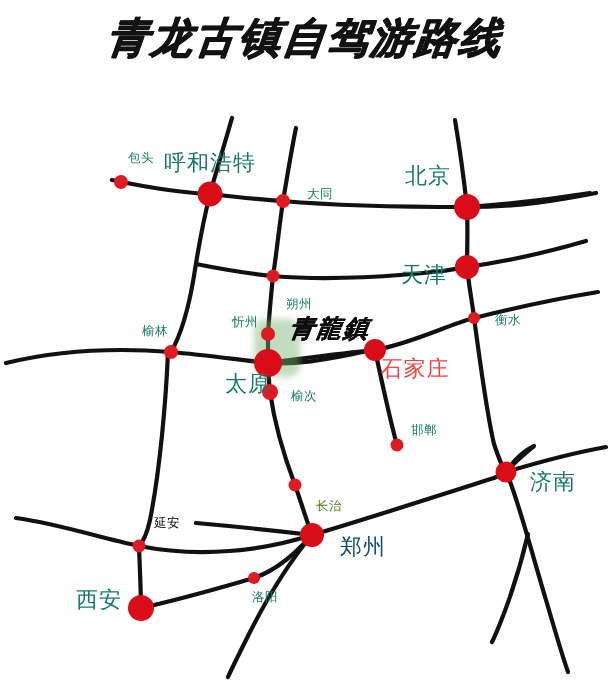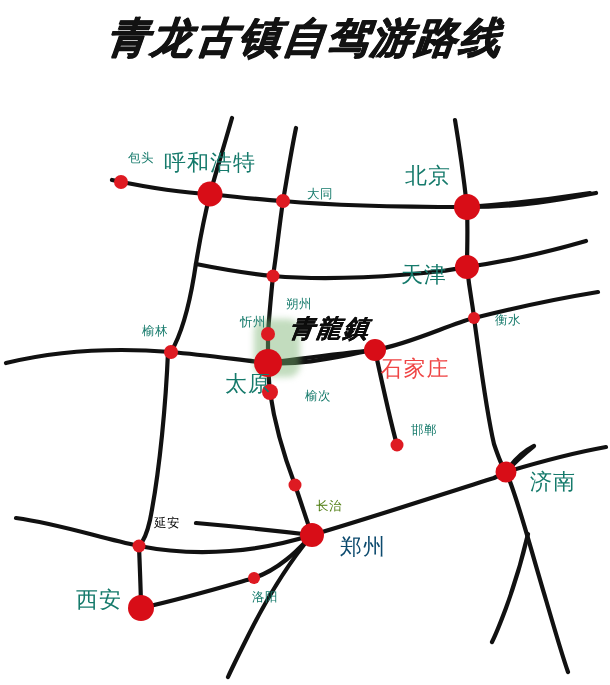--- a/index.html
+++ b/index.html
@@ -139,26 +139,26 @@
       <div class="node major" style="left: 141px; top: 608px; width: 26px; height: 26px;"></div>
     </div>
 
   <div id="labels-layer">
       <div class="label minor" style="left: 121px; top: 158px; color: rgb(21, 122, 107); margin-left: 20px;">包头</div>
       <div class="label major" style="left: 210px; top: 163px; color: rgb(21, 122, 107);">呼和浩特</div>
       <div class="label minor" style="left: 320px; top: 194px; color: rgb(21, 122, 107);">大同</div>
       <div class="label major" style="left: 428px; top: 176px; color: rgb(21, 122, 107);">北京</div>
       <div class="label major" style="left: 424px; top: 247px; color: rgb(21, 122, 107); margin-top: 28px;">天津</div>
       <div class="label minor" style="left: 299px; top: 265px; color: rgb(21, 122, 107); margin-top: 39px;">朔州</div>
-      <div class="label minor" style="left: 253px; top: 322px; color: rgb(21, 122, 107);">忻州</div>
+      <div class="label minor" style="left: 245px; top: 322px; color: rgb(21, 122, 107);">忻州</div>
       <div class="label minor" style="left: 508px; top: 320px; color: rgb(21, 122, 107);">衡水</div>
       <div class="label minor" style="left: 155px; top: 331px; color: rgb(21, 122, 107);">榆林</div>
       <div class="label major" style="left: 415px; top: 369px; color: #ef4444; font-family: Liberation Serif, serif;">石家庄</div>
       <div class="label major" style="left: 228px; top: 384px; color: rgb(21, 122, 107); margin-left: 20px;">太原</div>
-      <div class="label minor" style="left: 318px; top: 396px; color: rgb(21, 122, 107); text-align: center;">榆次</div>
+      <div class="label minor" style="left: 304px; top: 396px; color: rgb(21, 122, 107); text-align: center;">榆次</div>
       <div class="label minor" style="left: 424px; top: 430px; color: rgb(21, 122, 107);">邯郸</div>
       <div class="label major" style="left: 553px; top: 482px; color: rgb(21, 122, 107);">济南</div>
       <div class="label minor" style="left: 329px; top: 506px; color: #4d7c0f;">长治</div>
       <div class="label minor" style="left: 167px; top: 523px; color: #000000;">延安</div>
       <div class="label major" style="left: 363px; top: 547px; color: #0c4a6e;">郑州</div>
       <div class="label minor" style="left: 265px; top: 597px; color: rgb(21, 122, 107);">洛阳</div>
       <div class="label major" style="left: 99px; top: 600px; color: rgb(21, 122, 107);">西安</div>
     </div>
 
   <div id="highlight-label" style="left: 330px; top: 328px;">青龍鎮</div>

